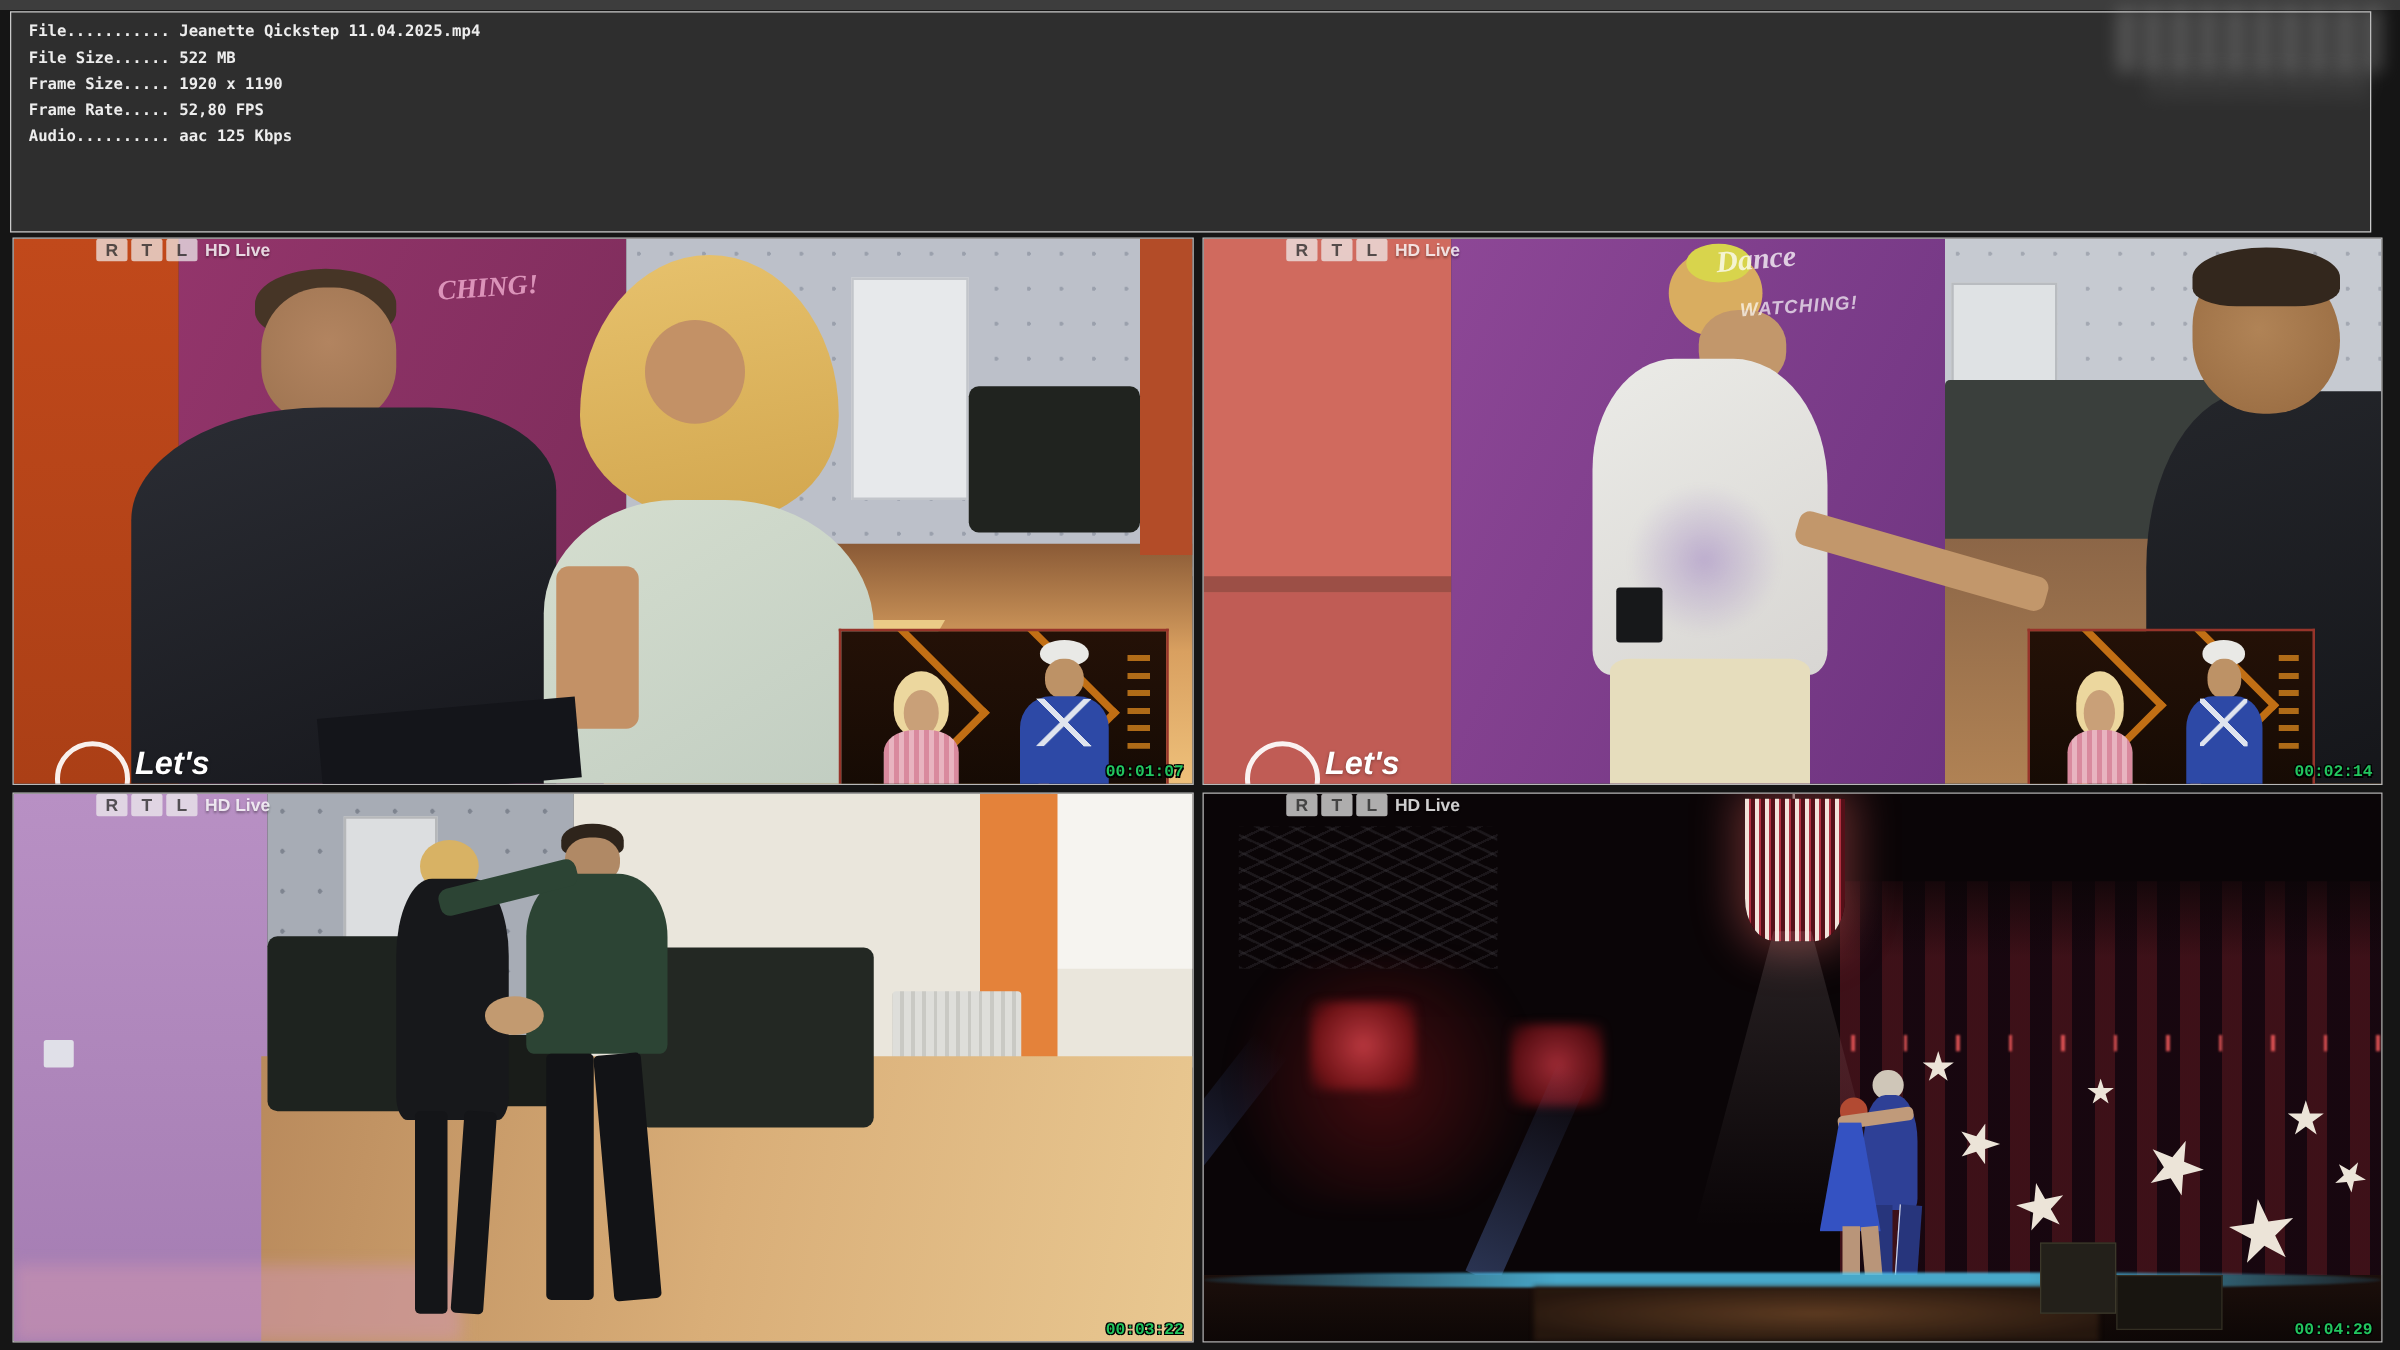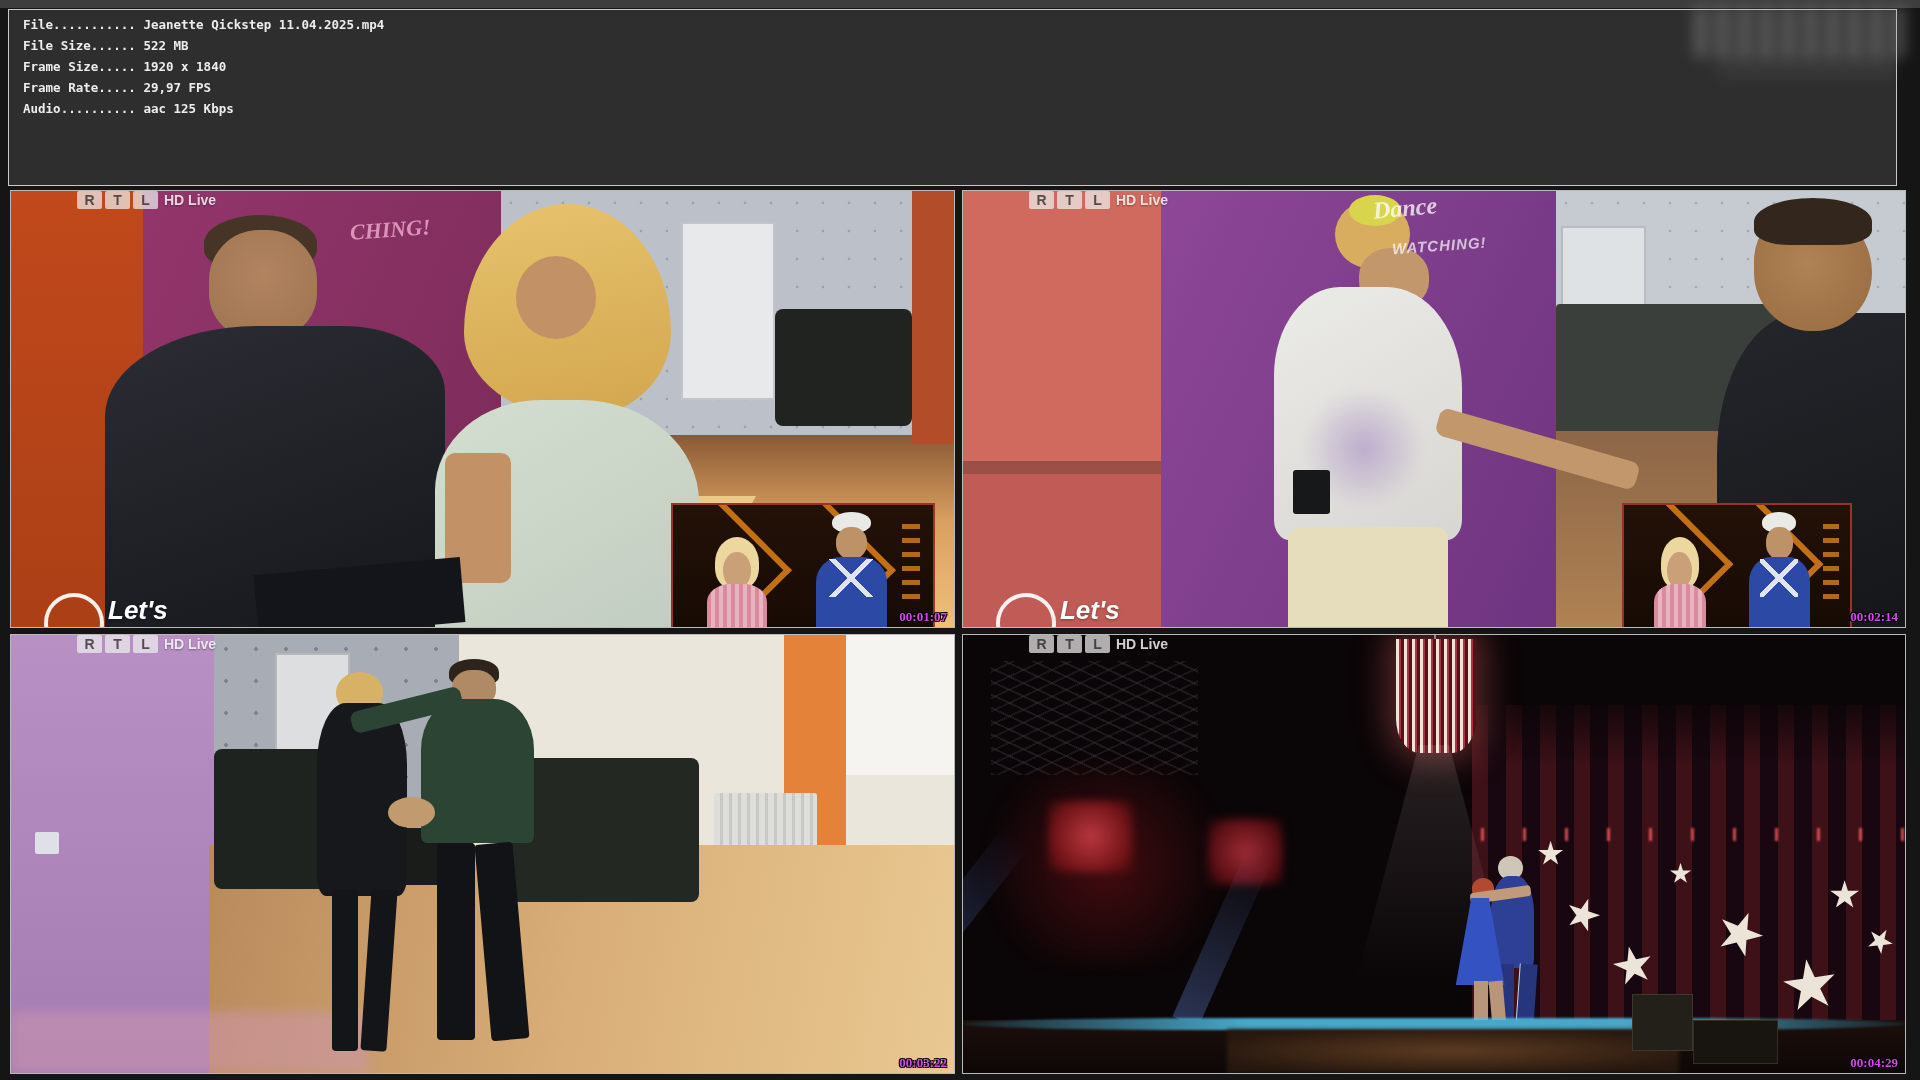--- a/index.html
+++ b/index.html
@@ -16,22 +16,22 @@
              font-size:12.5px;color:#ededed;}
 
   
   .thumb{box-sizing:border-box;border:1px solid #b9b9b9;overflow:hidden;background:#333;}
   .t1{left:10px;top:190px;width:945px;height:438px;}
   .t2{left:962px;top:190px;width:944px;height:438px;}
   .t3{left:10px;top:634px;width:945px;height:440px;}
   .t4{left:962px;top:634px;width:944px;height:440px;}
   .thumb .abs{position:absolute;}
 
-  .ts{right:7px;bottom:2px;z-index:40;font-family:Liberation Serif, serif;
-      font-weight:bold;font-size:13px;color:#d946ef;
+  .ts{right:7px;bottom:2px;z-index:40;font-family:Liberation Mono, monospace;
+      font-weight:bold;font-size:13px;color:#22c55e;
       text-shadow:-1px -1px 0 #000,1px -1px 0 #000,-1px 1px 0 #000,1px 1px 0 #000;}
 
   .rtl-logo{left:7%;top:0;display:flex;align-items:center;gap:3px;z-index:35;opacity:.92;}
   .rtl-box{width:25px;height:18px;background:rgba(240,240,240,.78);color:#4a4a4a;
            font:bold 14px/18px "Liberation Sans", sans-serif;text-align:center;border-radius:2px;}
   .rtl-suffix{color:rgba(255,255,255,.88);font:bold 14px "Liberation Sans", sans-serif;
               margin-left:3px;text-shadow:0 1px 2px rgba(0,0,0,.4);}
 
   .lets{left:3.5%;bottom:0;width:180px;height:54px;z-index:35;}
   .lets-ring{position:absolute;left:0;bottom:-26px;width:52px;height:52px;
@@ -75,22 +75,22 @@
 
 <div class="page">
 
   <div class="abs top-strip"></div>
   <div class="abs blur-mark"></div>
   <div class="abs blur-mark2"></div>
 
   <div class="abs meta-panel">
     <div class="meta-line">File........... Jeanette Qickstep 11.04.2025.mp4</div>
     <div class="meta-line">File Size...... 522 MB</div>
-    <div class="meta-line">Frame Size..... 1920 x 1840</div>
-    <div class="meta-line">Frame Rate..... 29,97 FPS</div>
+    <div class="meta-line">Frame Size..... 1920 x 1190</div>
+    <div class="meta-line">Frame Rate..... 52,80 FPS</div>
     <div class="meta-line">Audio.......... aac 125 Kbps</div>
   </div>
 
   <div class="abs thumb t1">
     <div class="abs" style="left:0;top:0;width:14%;height:100%;background:linear-gradient(180deg,#c1491b,#ab3f16);"></div>
     <div class="abs" style="left:14%;top:0;width:38%;height:100%;background:linear-gradient(115deg,#93356b,#7a2b58);"></div>
     <div class="abs" style="left:52%;top:0;width:48%;height:62%;background:radial-gradient(circle 5px at 10px 12px, #9aa0ac 30%, transparent 32%) 0 0/26px 28px,#bcc0c9;"></div>
     <div class="abs" style="left:50%;top:56%;width:50%;height:44%;background:linear-gradient(180deg,#8a5a36,#d9a060 45%,#eec07a);"></div>
     <div class="abs" style="left:57%;top:61%;width:10%;height:7%;background:#f4da93;opacity:.85;transform:skewX(-30deg);"></div>
     <div class="abs" style="left:66%;top:70%;width:12%;height:8%;background:#f4da93;opacity:.8;transform:skewX(-30deg);"></div>

